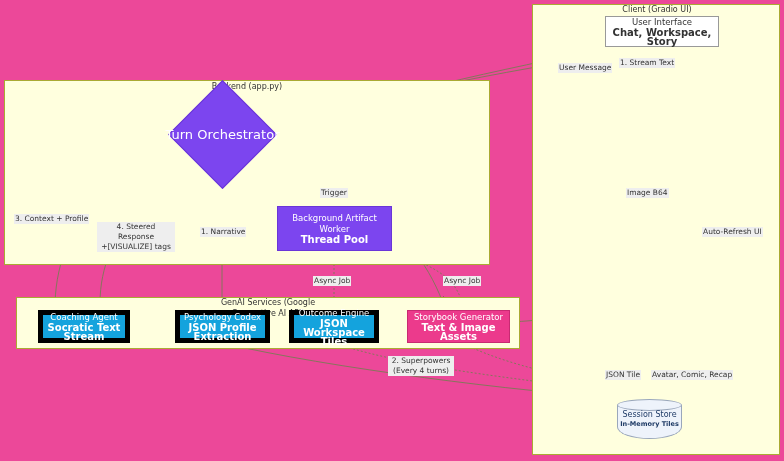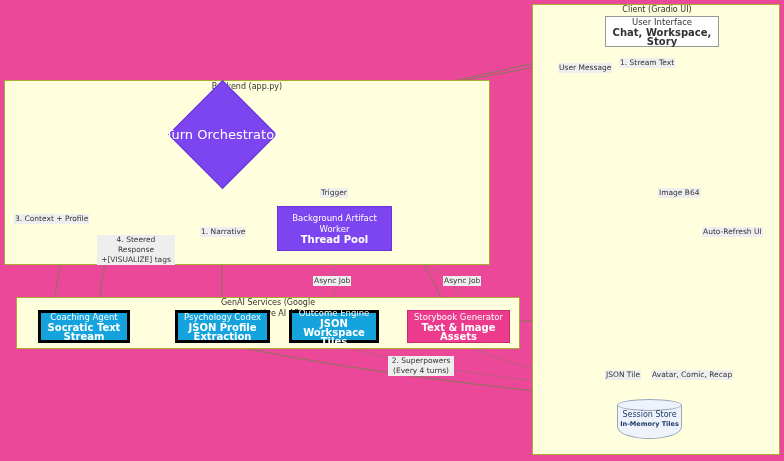--- a/index.html
+++ b/index.html
@@ -12,21 +12,21 @@
   .cluster-title{position:absolute;font-size:8px;color:#333333;text-align:center;
                  line-height:11px;white-space:pre-line;}
 
   
   .node{position:absolute;box-sizing:border-box;display:flex;flex-direction:column;
         align-items:center;justify-content:center;text-align:center;}
   .node .t1{font-size:8.5px;line-height:11px;}
   .node .t2{font-size:10px;line-height:9px;font-weight:bold;}
 
   .n-purple{background:#7c45ef;border:1px solid #6a35d8;color:#ffffff;}
-  .n-blue{background:#14a3dd;border:3px solid #000000;color:#ffffff;}
+  .n-blue{background:#14a3dd;border:5px solid #000000;color:#ffffff;}
   .n-pink{background:#ec3a8c;border:1px solid #c82a72;color:#ffffff;}
   .n-white{background:#ffffff;border:1px solid #999999;color:#333333;}
 
   
   .diamond{position:absolute;}
   .diamond .shape{position:absolute;inset:0;background:#7c45ef;border:1px solid #6a35d8;
                   transform:rotate(45deg);}
   .diamond .lbl{position:absolute;inset:0;display:flex;align-items:center;justify-content:center;
                 color:#ffffff;font-size:13px;}
 
@@ -152,31 +152,31 @@
   </div>
 
   <div class="elabel" style="left:558px;top:63px;">User Message</div>
 
   <div class="elabel" style="left:619px;top:58px;">1. Stream Text</div>
 
   <div class="elabel" style="left:320px;top:188px;">Trigger</div>
 
   <div class="elabel" style="left:14px;top:214px;">3. Context + Profile</div>
 
-  <div class="elabel" style="left:97px;top:235px;width:76px;">4. Steered Response
+  <div class="elabel" style="left:97px;top:222px;width:76px;">4. Steered Response
 +[VISUALIZE] tags</div>
 
   <div class="elabel" style="left:200px;top:227px;">1. Narrative</div>
 
 
   <div class="elabel" style="left:313px;top:276px;">Async Job</div>
 
   <div class="elabel" style="left:443px;top:276px;">Async Job</div>
 
-  <div class="elabel" style="left:658px;top:188px;">Image B64</div>
+  <div class="elabel" style="left:626px;top:188px;">Image B64</div>
 
   <div class="elabel" style="left:702px;top:227px;">Auto-Refresh UI</div>
 
   <div class="elabel" style="left:388px;top:356px;width:64px;">2. Superpowers
 (Every 4 turns)</div>
 
   <div class="elabel" style="left:605px;top:370px;">JSON Tile</div>
 
   <div class="elabel" style="left:651px;top:370px;">Avatar, Comic, Recap</div>
 

